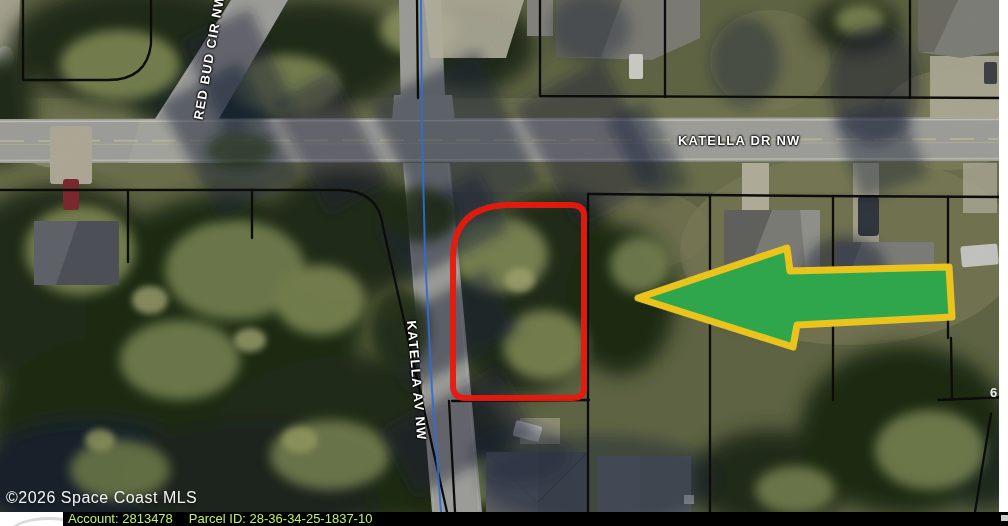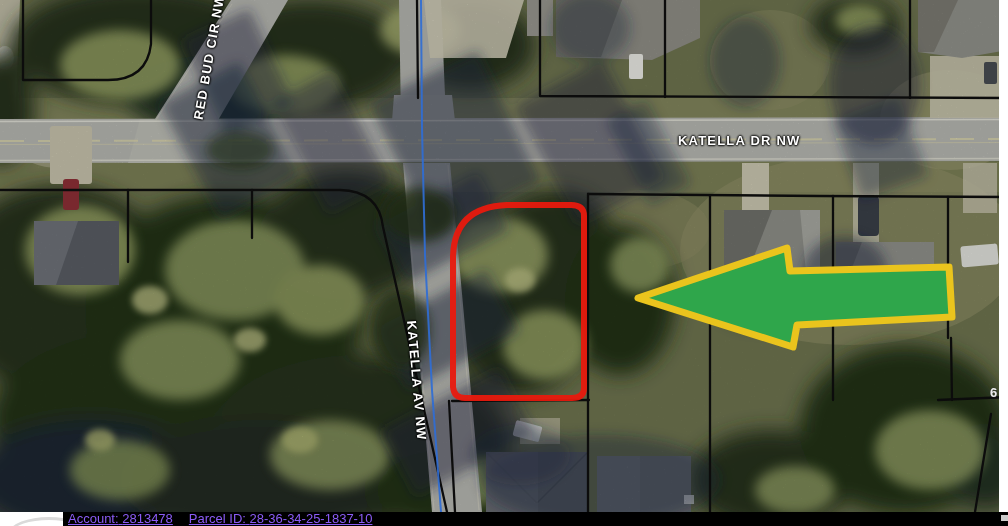--- a/index.html
+++ b/index.html
@@ -18,21 +18,21 @@
   .lbl-katella { left:419px; top:320px; transform:rotate(85deg); transform-origin:0 0; }
   .watermark {
     position:absolute; left:6px; top:489px; font-size:16px; color:#fff; opacity:.95;
     letter-spacing:.5px; text-shadow:0 1px 3px rgba(0,0,0,.6);
   }
   .footer { position:absolute; left:0; top:512px; width:1008px; height:14px; background:#000;
             display:flex; align-items:center; }
   .corner { position:relative; width:63px; height:14px; background:#fff; overflow:hidden; flex:0 0 auto; }
   .swoosh { position:absolute; left:10px; top:5px; width:78px; height:30px;
             border:3px solid #dadada; border-radius:50%; }
-  .ftext { font-size:13px; line-height:14px; color:#8b5cf6; padding-left:5px; white-space:nowrap;text-decoration:underline; }
+  .ftext { font-size:13px; line-height:14px; color:#bef264; padding-left:5px; white-space:nowrap; }
   .gap { display:inline-block; width:16px; }
   .corner-notch { position:absolute; left:1001px; top:515px; width:7px; height:6px; background:#ccc; }
 </style>
 </head>
 <body>
 
 <div class="stage">
   <div class="map">
     <svg width="1008" height="512" viewBox="0 0 1008 512">
       <defs>
@@ -228,20 +228,21 @@
       <text x="990" y="397" font-family="Liberation Sans, sans-serif" font-size="13" font-weight="bold" fill="#ececec" stroke="#333" stroke-width="0.6" paint-order="stroke">6</text>
 
       <polygon points="638,298 787,248 790,271 949,267 952,317 797,325 793,347" fill="#2fa64b" stroke="#eac41d" stroke-width="7" stroke-linejoin="round"></polygon>
 
       <rect x="999" y="0" width="9" height="512" fill="#ffffff"></rect>
     </svg>
 
     <div class="lbl lbl-krassner">KATELLA DR NW</div>
     <div class="lbl lbl-redbud">RED BUD CIR NW</div>
     <div class="lbl lbl-katella">KATELLA AV NW</div>
+    <div class="watermark">©2026 Space Coast MLS</div>
   </div>
 
   <div class="footer">
     <div class="corner">
       <div class="swoosh"></div>
     </div>
     <div class="ftext"><span>Account:</span>&nbsp;<span>2813478</span><span class="gap"></span><span>Parcel ID:</span>&nbsp;<span>28-36-34-25-1837-10</span></div>
   </div>
   <div class="corner-notch"></div>
 </div>

